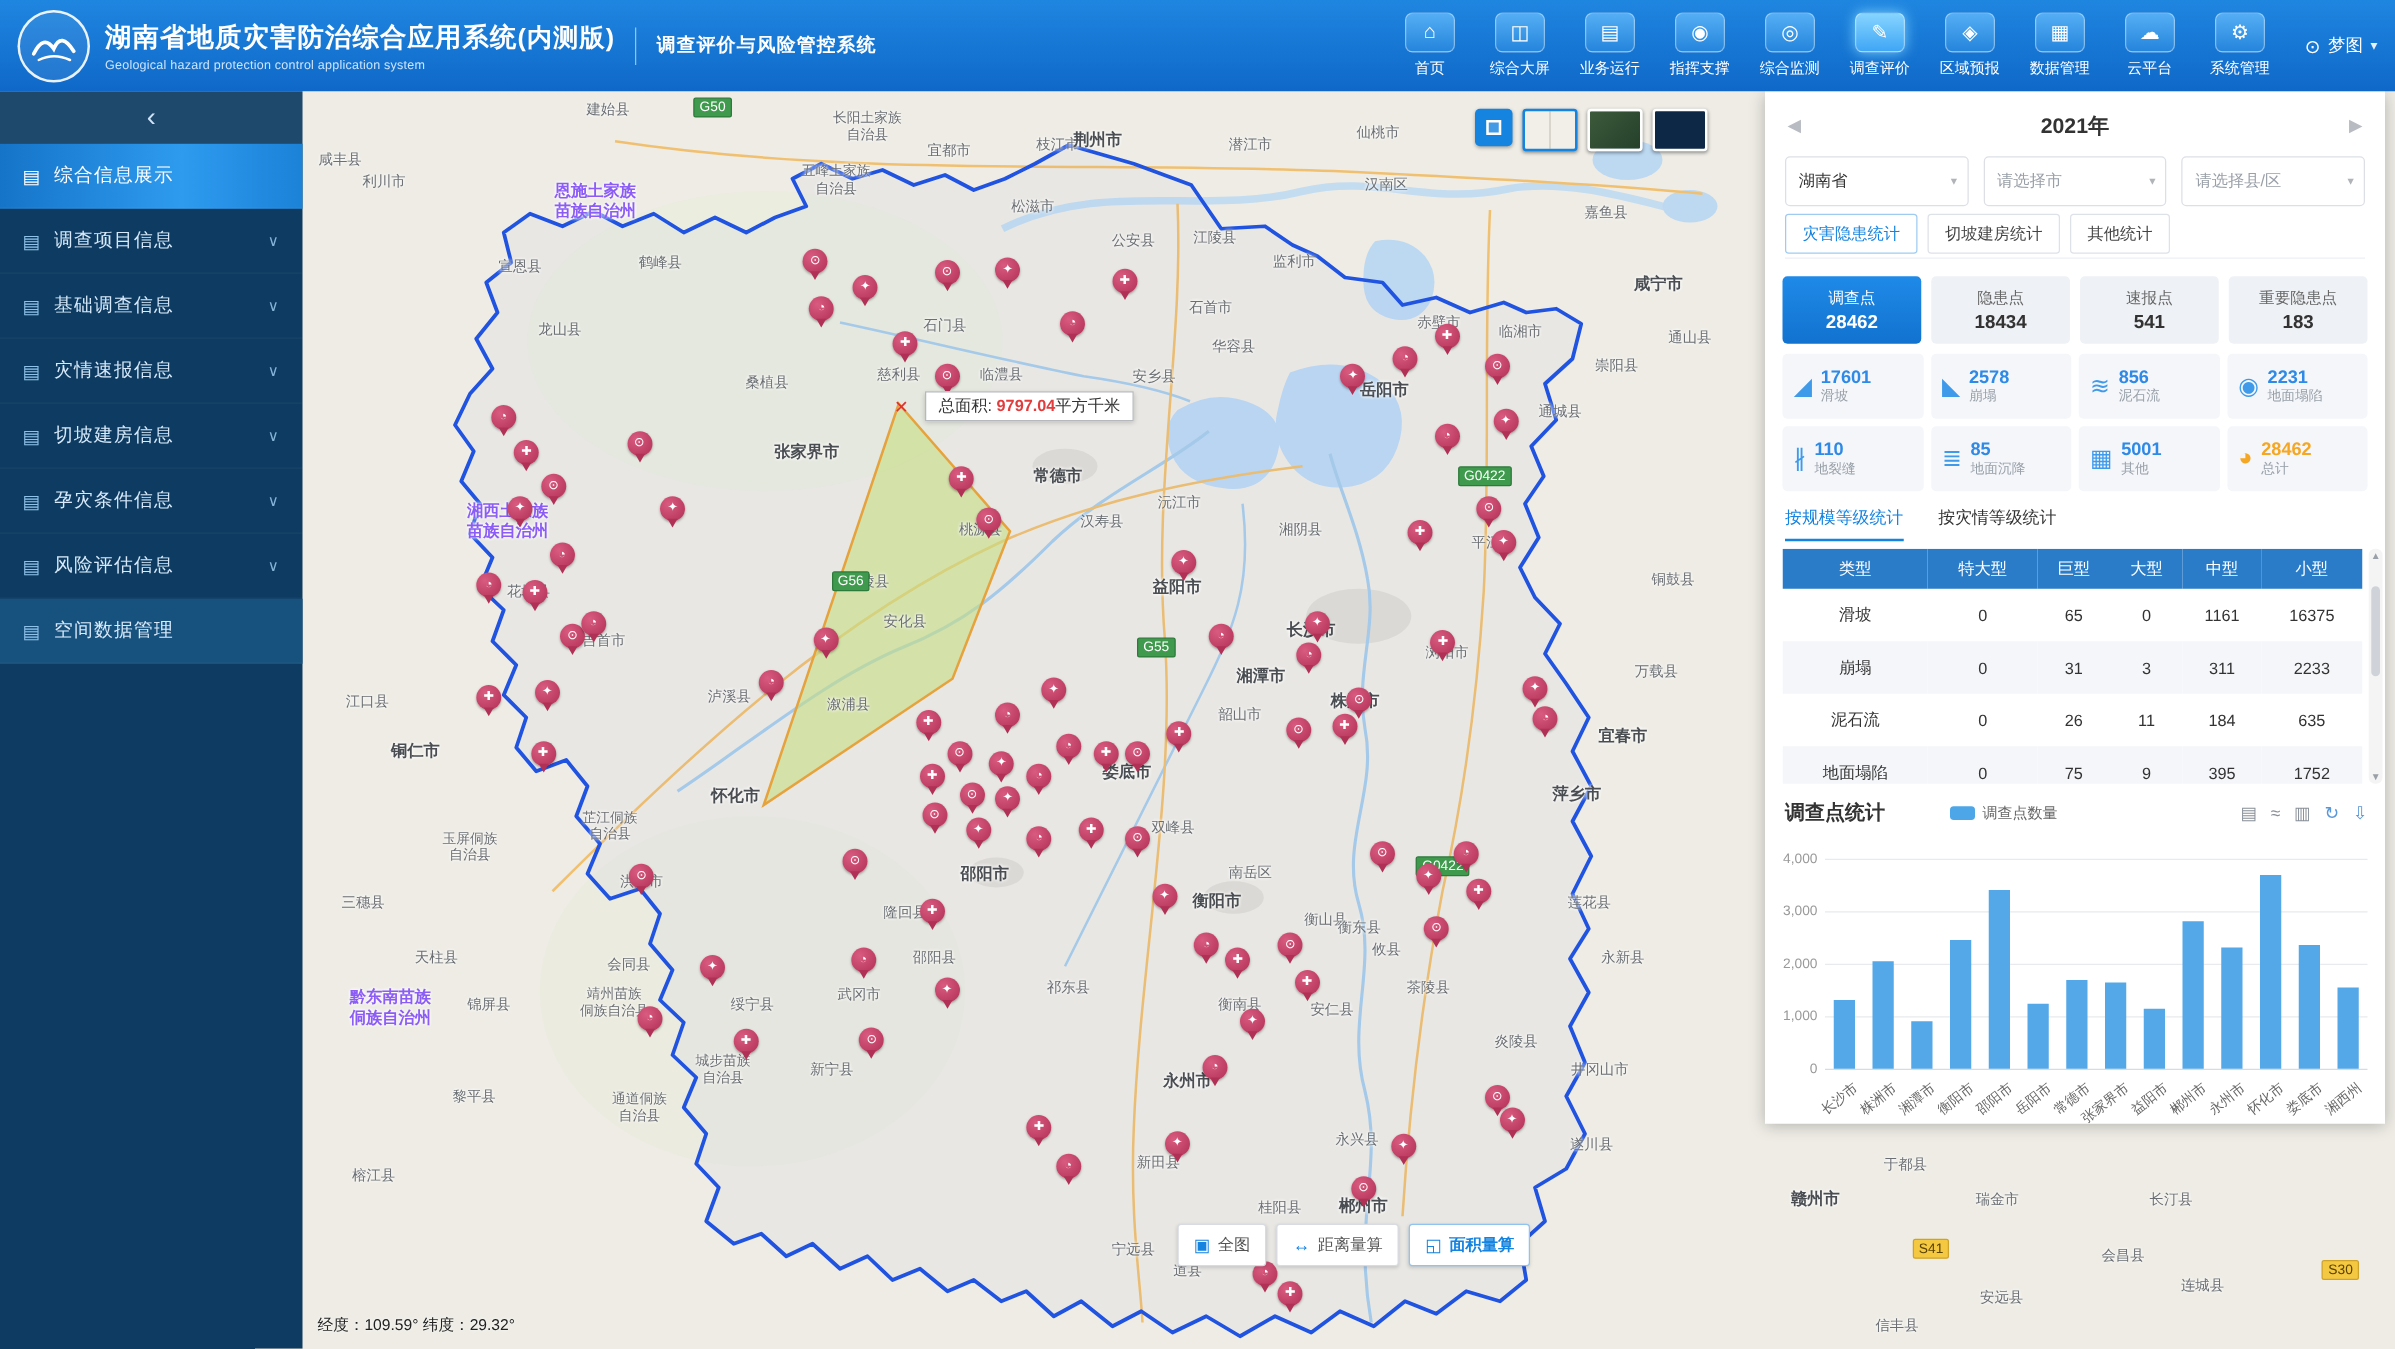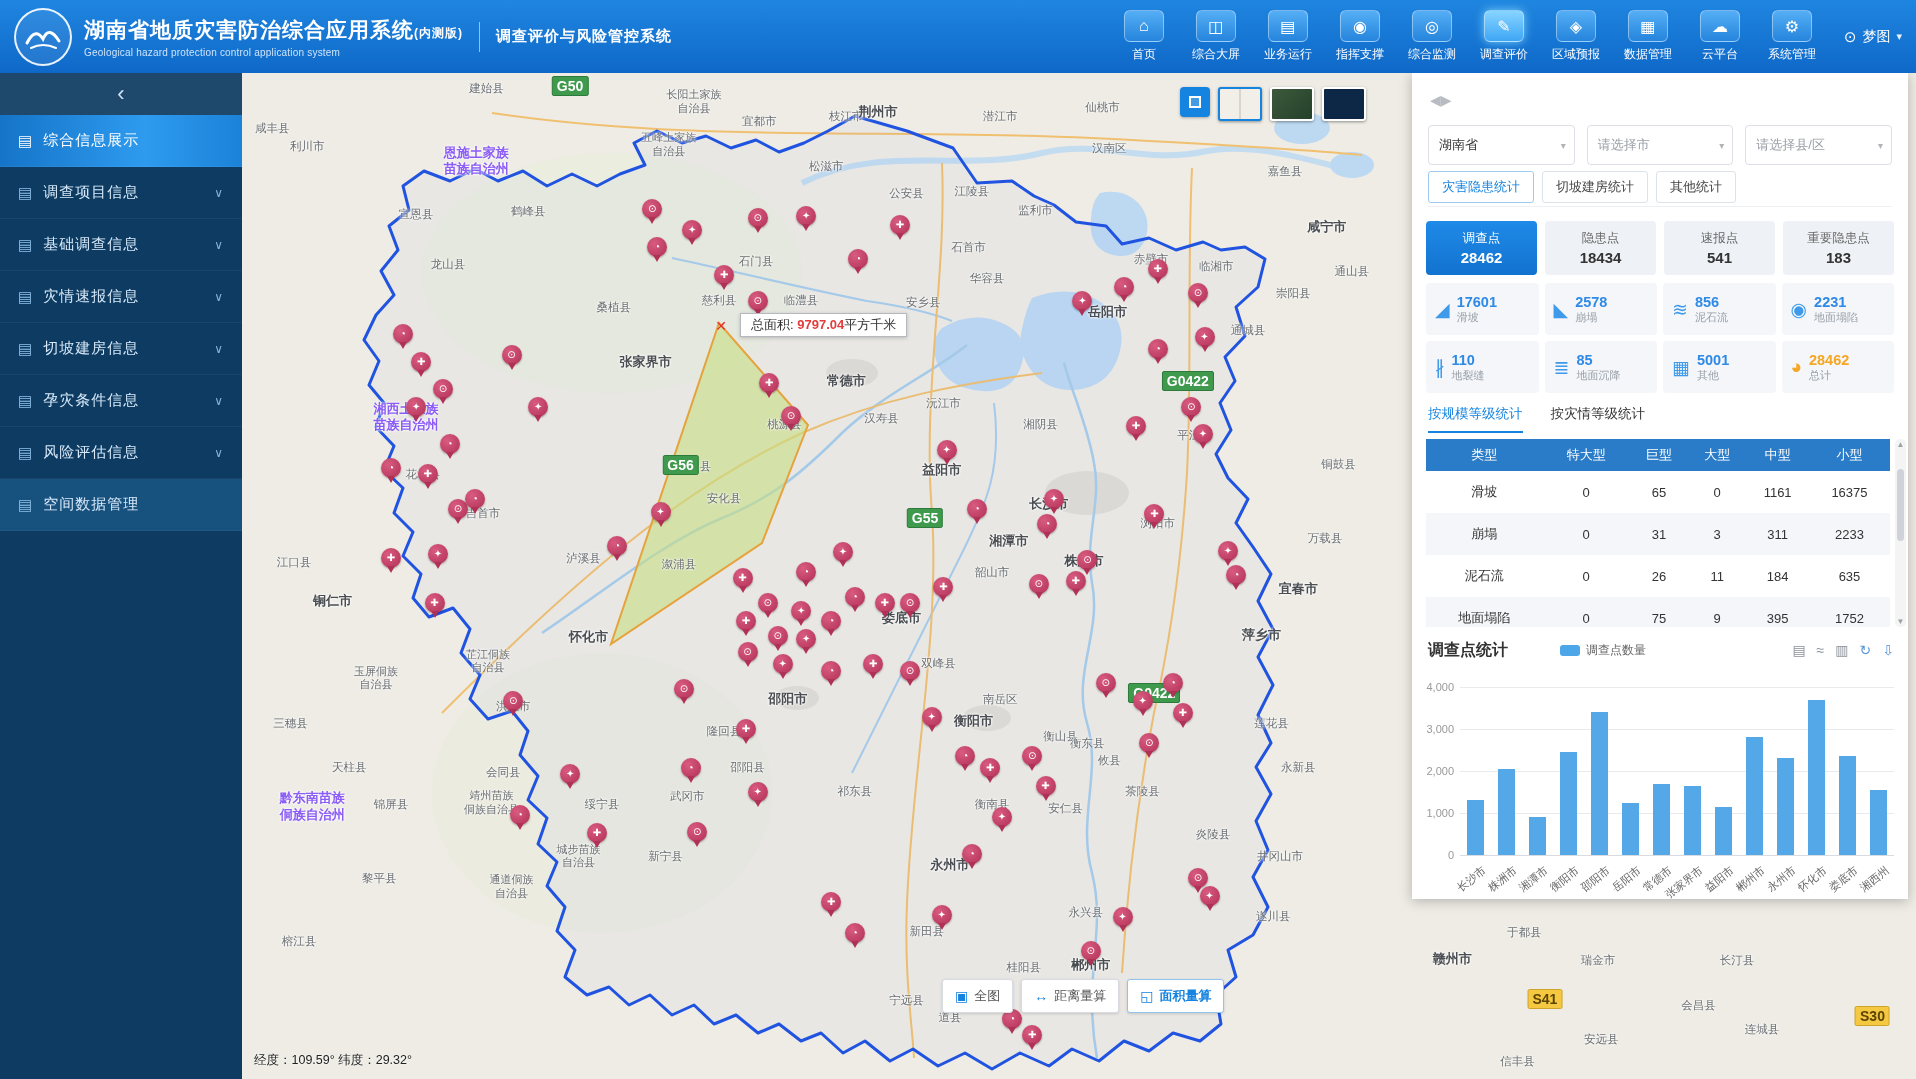--- a/index.html
+++ b/index.html
@@ -7,21 +7,21 @@
     font-family:"Liberation Sans","DejaVu Sans",sans-serif; background:#eeece5; }
   .app { position:relative; width:1916px; height:1079px; }
 
   
   .header { position:absolute; left:0; top:0; width:100%; height:73px; z-index:50;
     background:linear-gradient(180deg,#1f86e0,#0f68c8); display:flex; align-items:center; padding:0 14px; }
   .logo { width:58px; height:58px; border-radius:50%; border:2px solid rgba(255,255,255,.9);
     display:flex; align-items:center; justify-content:center; flex:0 0 auto; background:rgba(255,255,255,.08); }
   .title-block { margin-left:12px; color:#fff; }
   .title-line { font-size:21px; font-weight:bold; letter-spacing:1px; white-space:nowrap; }
-  .title-suffix { font-size:12px; font-weight:bold; }
+  .title-suffix { font-size:20px; font-weight:bold; }
   .subtitle { font-size:10px; color:#cde4fa; margin-top:3px; letter-spacing:.2px; }
   .header-divider { width:1px; height:30px; background:rgba(255,255,255,.55); margin:0 16px; }
   .system-name { color:#fff; font-size:15px; font-weight:bold; letter-spacing:1px; white-space:nowrap; }
   .header-nav { margin-left:auto; display:flex; gap:4px; align-items:center; }
   .nav-item { width:68px; display:flex; flex-direction:column; align-items:center; cursor:pointer; }
   .nav-ico { width:40px; height:32px; border-radius:6px; display:flex; align-items:center; justify-content:center;
     background:linear-gradient(180deg,#55aef5,#2585dc); border:1px solid rgba(255,255,255,.4);
     color:#fff; font-size:16px; }
   .nav-item.active .nav-ico { background:linear-gradient(180deg,#86d4ff,#3fa6f5); box-shadow:0 0 10px rgba(130,215,255,.9); }
   .nav-label { color:#fff; font-size:12px; margin-top:4px; white-space:nowrap; }
@@ -50,21 +50,21 @@
   .map-label.county { font-size:11.5px; color:#6b6f73; }
   .map-label.county2 { font-size:11px; color:#6b6f73; }
   .map-label.city { font-size:13px; font-weight:bold; color:#4a4e52; }
   .map-label.region { font-size: 13px; font-weight:bold; color:#8b5cf6; }
   .marker { position:absolute; width:20px; height:20px; margin:-24px 0 0 -10px; border-radius:50%;
     background:radial-gradient(circle at 35% 32%,#d95b80,#b13055); z-index:4; pointer-events:auto; cursor:pointer;
     display:flex; align-items:center; justify-content:center; box-shadow:0 1px 2px rgba(0,0,0,.35); }
   .marker::after { content:""; position:absolute; left:50%; top:18px; margin-left:-4px;
     border-left:4px solid transparent; border-right:4px solid transparent; border-top:7px solid #b13055; }
   .marker span { color:#fff; font-size:10px; line-height:1; }
-  .road-badge { position:absolute; transform:translate(-50%,-50%); font-size:14px; font-weight:bold;
+  .road-badge { position:absolute; transform:translate(-50%,-50%); font-size:11px; font-weight:normal;
     padding:1px 4px; border-radius:2px; z-index:2; }
   .road-badge.g { background:#3f9a4d; color:#fff; border:1px solid #2d7a3a; }
   .road-badge.s { background:#f5c842; color:#5a4400; border:1px solid #cda32a; }
   .measure-x { position:absolute; z-index:5; color:#e03030; font-weight:bold; font-size:14px; transform:translate(-50%,-50%); }
   .map-tooltip { position:absolute; left:498px; top:240px; height:24px; line-height:22px; padding:0 10px; z-index:6;
     background:#fff; border:1px solid #b5b8bd; box-shadow:0 1px 4px rgba(0,0,0,.2); font-size:13px; color:#333; white-space:nowrap; }
   .map-tooltip b { color:#e23c3c; }
   .layer-controls { position:absolute; left:938px; top:14px; z-index:6; display:flex; align-items:flex-start; gap:8px; }
   .layer-btn { width:30px; height:30px; background:#1583e0; border-radius:4px; display:flex; align-items:center;
     justify-content:center; cursor:pointer; box-shadow:0 1px 3px rgba(0,0,0,.3); }
@@ -719,20 +719,21 @@
           <span class="mt-ico">◱</span>
           <span>面积量算</span>
         </div>
       </div>
     <div class="map-coords">经度：109.59°  纬度：29.32°</div>
   </div>
 
   <section class="panel">
     <div class="year-row">
       <span class="yr-arrow">◀</span>
+      <span class="year">2021年</span>
       <span class="yr-arrow">▶</span>
     </div>
     <div class="select-row">
         <div class="select-box">
           <span>湖南省</span>
           <span class="caret">▾</span>
         </div>
         <div class="select-box placeholder">
           <span>请选择市</span>
           <span class="caret">▾</span>

